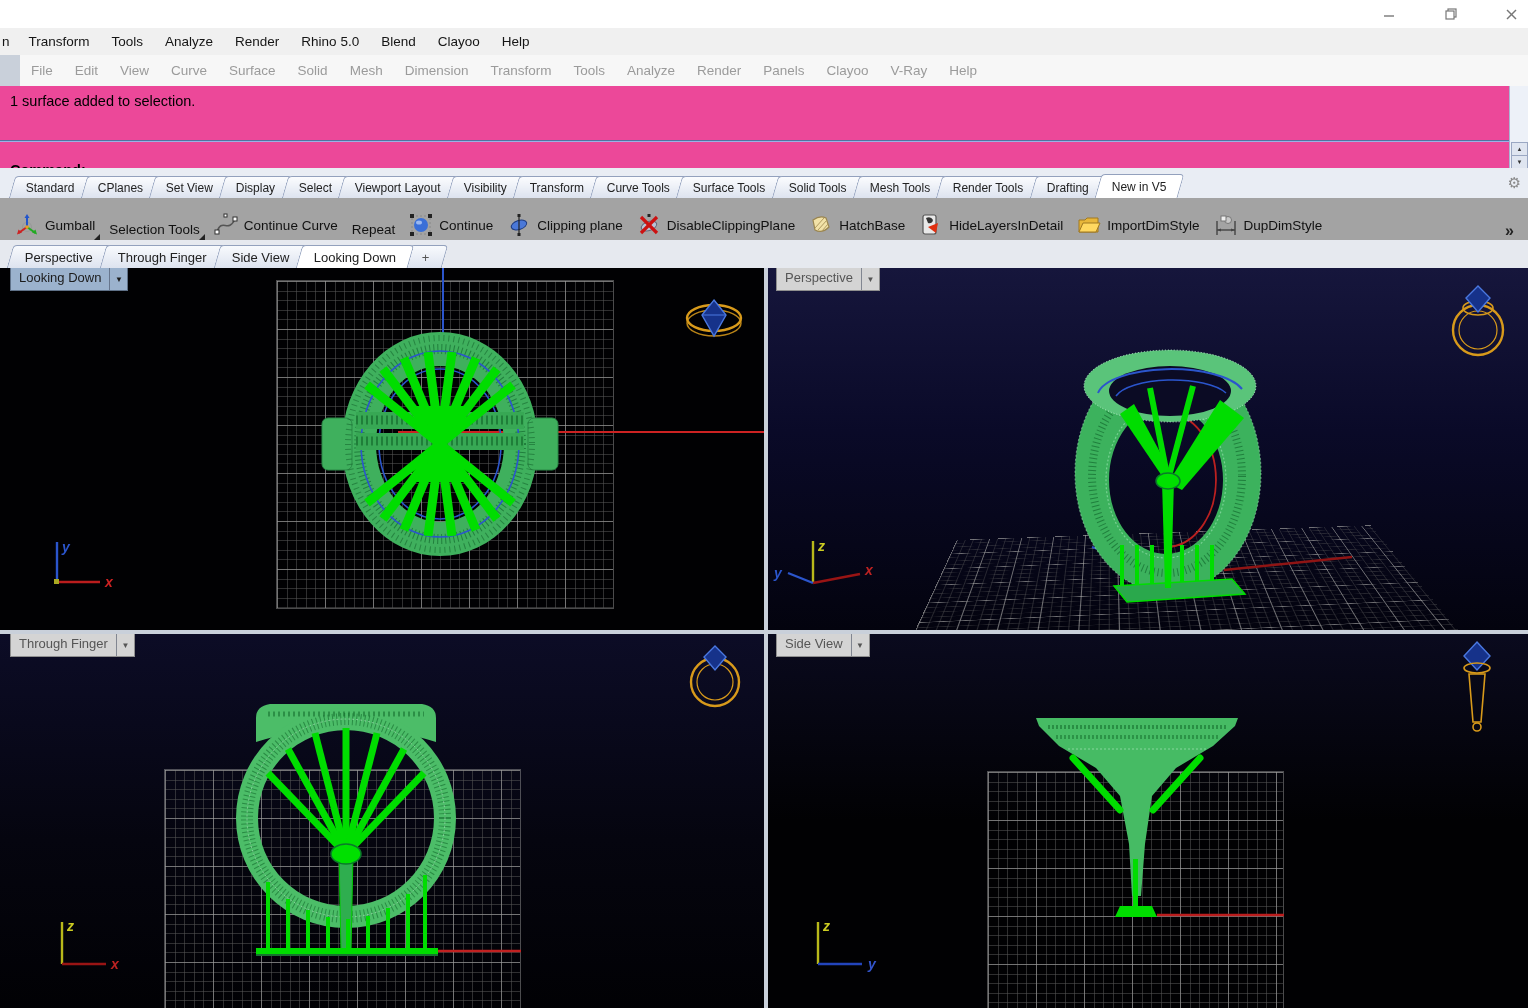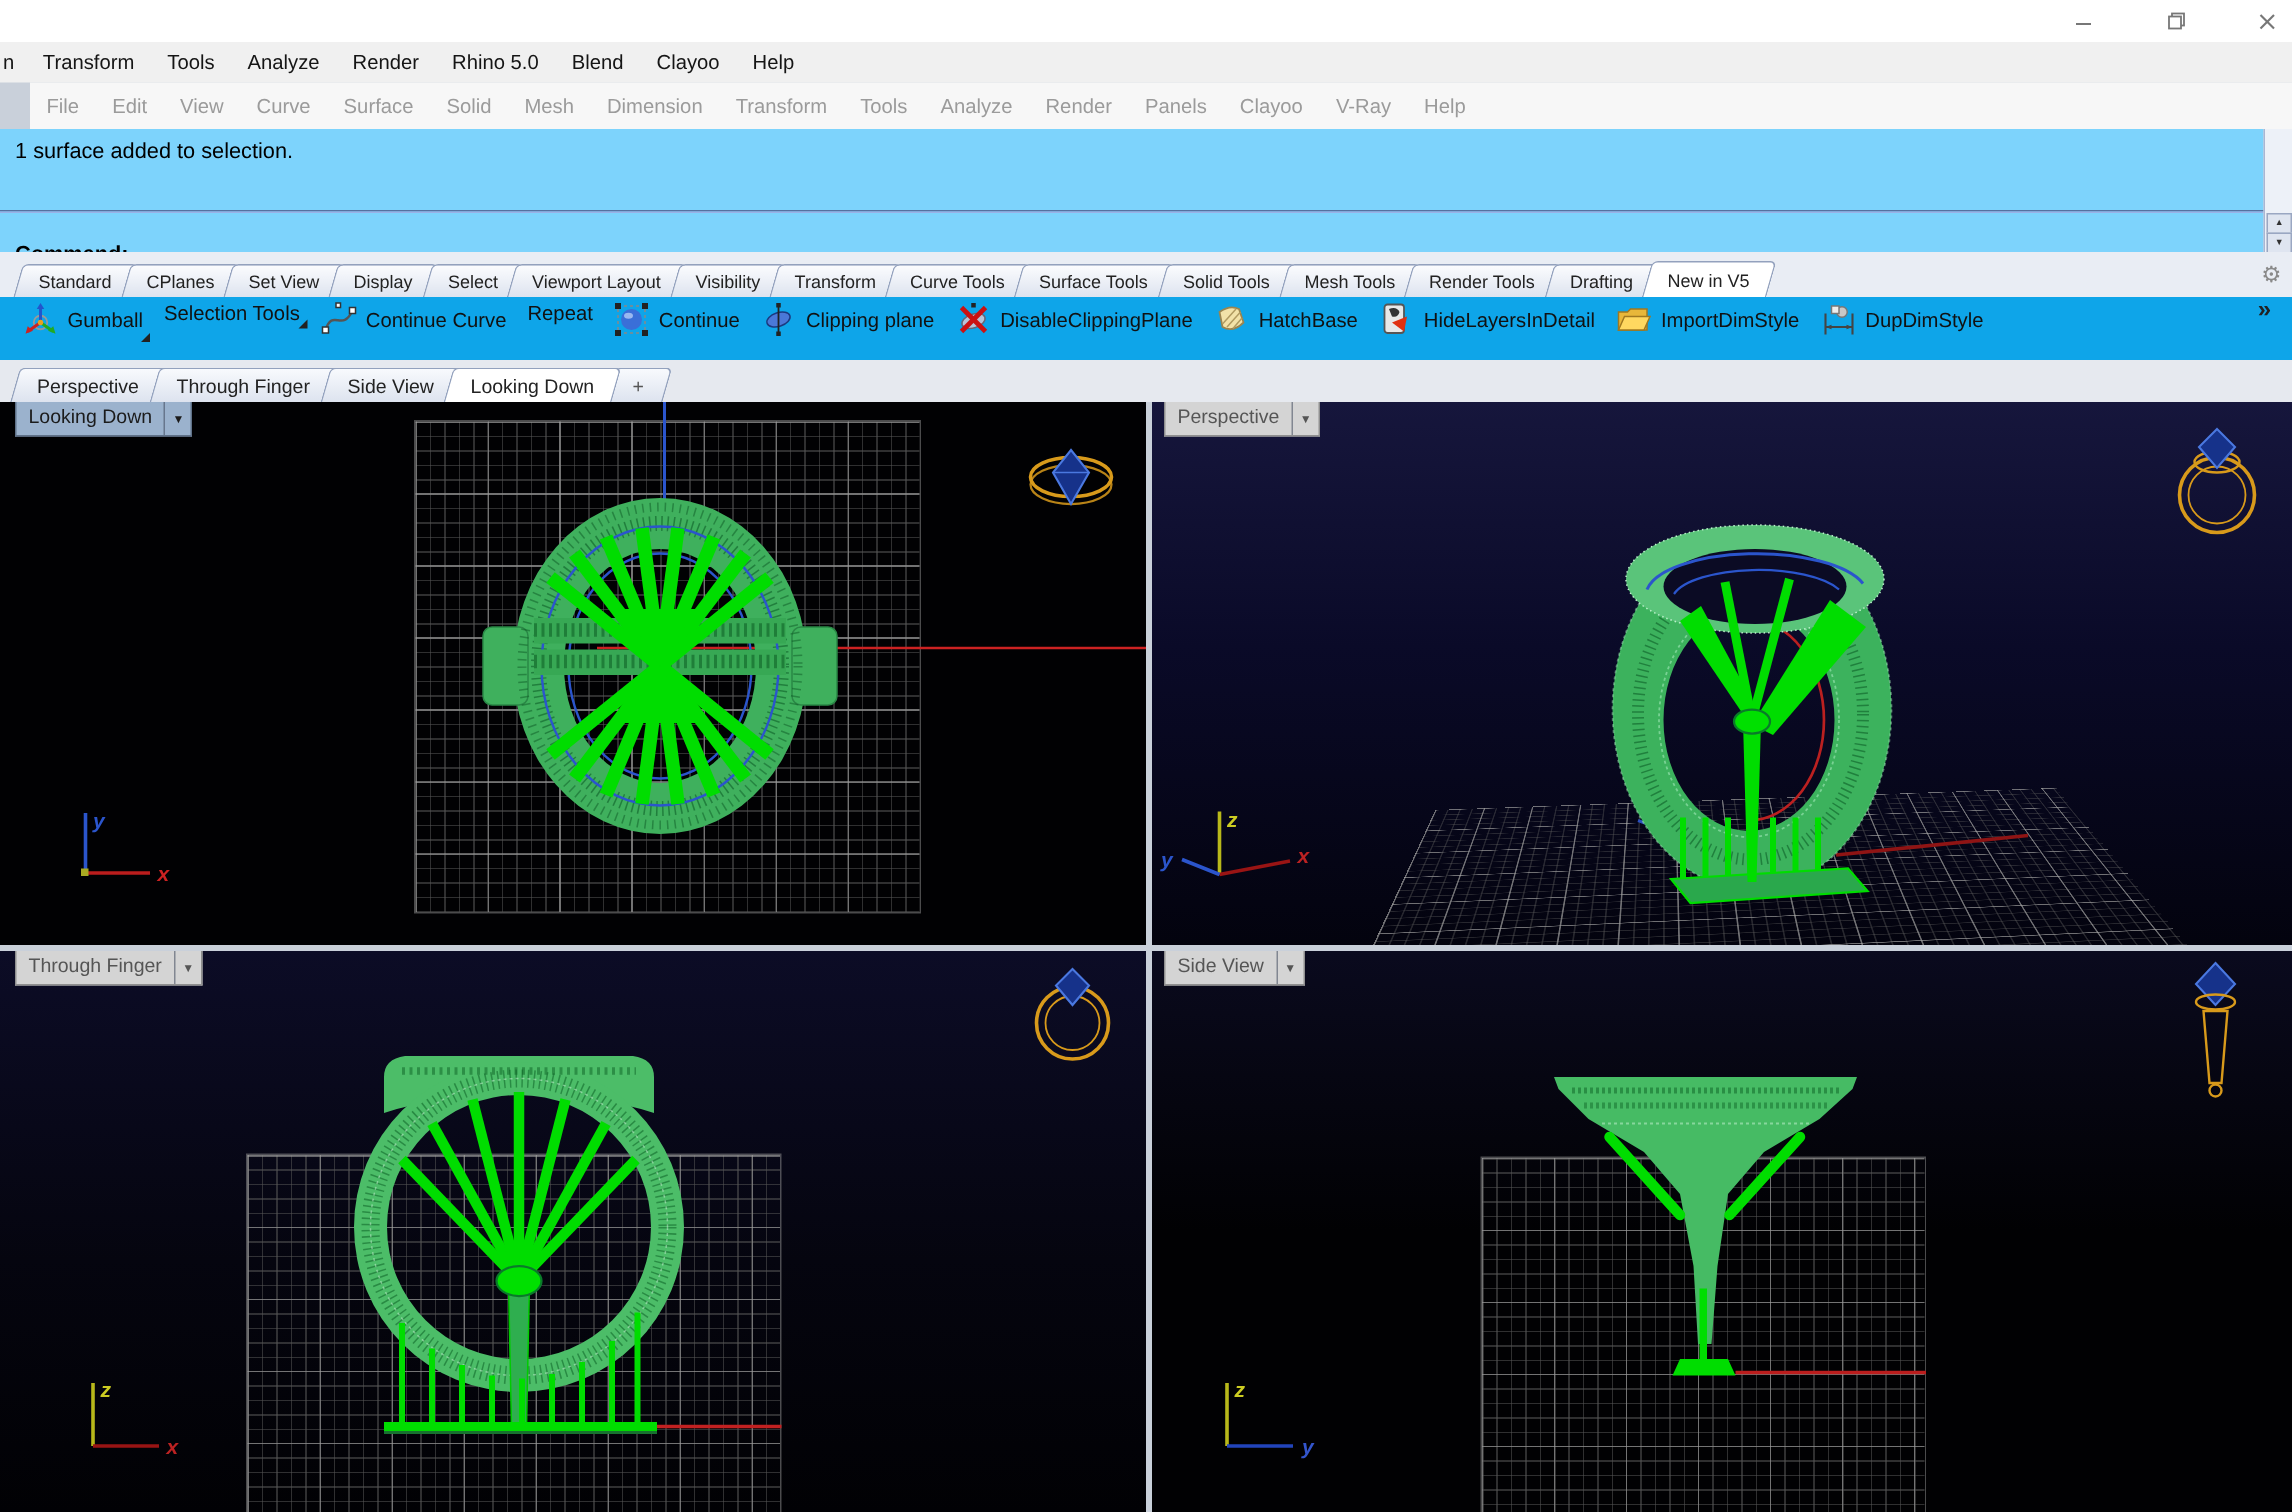--- a/index.html
+++ b/index.html
@@ -11,41 +11,41 @@
   .wc{position:absolute;top:3px;width:34px;height:22px;display:flex;align-items:center;justify-content:center;color:#777;}
 
   
   .menubar{position:absolute;left:0;width:1528px;display:flex;align-items:center;font-size:13.5px;}
   .menubar1{top:28px;height:27px;background:#f0f0f0;color:#151515;}
   .menubar2{top:55px;height:31px;background:#f7f7f7;color:#9b9b9b;margin-left:20px;}
   .mitem{padding:0 11px;white-space:nowrap;}
   .mitem.first{padding:0 8px 0 2px;}
 
   
-  .cmdarea{position:absolute;left:0;top:86px;width:1528px;height:82px;background:#7dd3fc;color:#000;}
+  .cmdarea{position:absolute;left:0;top:86px;width:1528px;height:82px;background:#ec4899;color:#000;}
   .cmdhist{position:absolute;left:0;top:0;right:18px;height:54px;padding:5px 0 0 10px;font-size:14.5px;line-height:21px;}
   .cmddiv{position:absolute;left:0;top:55px;right:18px;height:1px;background:#9ab1e6;box-shadow:0 -1px 0 #54719f;}
   .cmdprompt{position:absolute;left:0;top:56px;right:18px;bottom:0;padding:20px 0 0 10px;font-size:14.5px;font-weight:bold;}
   .cmdscroll{position:absolute;right:0;top:0;width:18px;height:82px;background:#edf1f8;border-left:1px solid #a9b6d2;}
   .cmdscroll .sbtn{position:absolute;left:1px;width:15px;height:12px;background:#dfe5f0;border:1px solid #9aa7c2;
     display:flex;align-items:center;justify-content:center;font-size:6px;color:#333;}
 
   
   .ttabs{position:absolute;left:0;top:168px;width:1528px;height:30px;background:#e9edf4;
          display:flex;align-items:flex-end;padding-left:12px;box-sizing:border-box;}
   .tab{height:21px;margin-right:-5px;padding:0 13px;transform:skewX(-16deg);
        background:linear-gradient(#fbfcfe,#dde3ef);border:1px solid #93a1bd;border-bottom:none;
        border-radius:4px 4px 0 0;display:flex;align-items:center;position:relative;}
   .tab>span{transform:skewX(16deg);font-size:12px;color:#222;white-space:nowrap;}
   .tab.active{background:#ffffff;z-index:3;height:23px;}
   .gear{margin-left:auto;margin-right:7px;align-self:center;font-size:15px;color:#8a8a8a;}
 
   
-  .toolbar{position:absolute;left:0;top:198px;width:1528px;height:42px;background:#0ea5e9;
-           display:flex;align-items:flex-start;padding-left:8px;box-sizing:border-box;font-size:13.5px;color:#111;}
+  .toolbar{position:absolute;left:0;top:198px;width:1528px;height:42px;background:#a3a3a3;
+           display:flex;align-items:flex-end;padding-left:8px;box-sizing:border-box;font-size:13.5px;color:#111;}
   .tbtn{display:flex;align-items:center;gap:6px;padding:3px 7px;position:relative;white-space:nowrap;}
   .tbtn svg{display:block;}
   .corner{position:absolute;right:2px;bottom:0;width:0;height:0;border-left:6px solid transparent;border-bottom:6px solid #222;}
   .overflow{margin-left:auto;margin-right:14px;font-size:16px;font-weight:bold;color:#222;}
 
   
   .vtabs{position:absolute;left:0;top:240px;width:1528px;height:28px;background:#e6e9ef;
          display:flex;align-items:flex-end;padding-left:10px;box-sizing:border-box;}
   .vtab{height:22px;margin-right:-5px;padding:0 14px;transform:skewX(-16deg);
         background:linear-gradient(#f8fafd,#dde3ef);border:1px solid #93a1bd;border-bottom:none;

